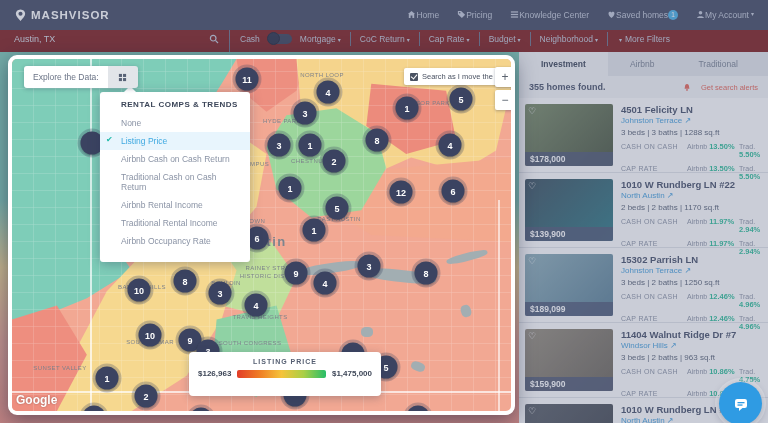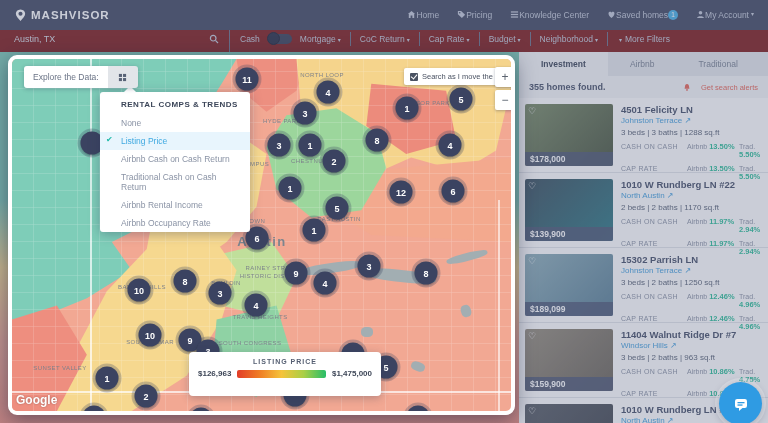--- a/index.html
+++ b/index.html
@@ -78,21 +78,21 @@
   .watermark{position:absolute;left:4px;bottom:4px;color:#fff;font-size:12px;font-weight:bold;text-shadow:0 0 2px rgba(0,0,0,.35);z-index:3;}
 
   .marker{position:absolute;transform:translate(-50%,-50%);width:23px;height:23px;border-radius:50%;background:#3b4361;color:#fff;font-size:9px;font-weight:bold;display:flex;align-items:center;justify-content:center;box-shadow:0 0 0 3px rgba(59,67,97,.28),0 1px 2px rgba(0,0,0,.3);z-index:5;cursor:pointer;}
 
   
   .explore{position:absolute;left:6px;top:7px;display:flex;z-index:22;box-shadow:0 1px 4px rgba(40,50,80,.3);border-radius:3px;overflow:hidden;margin-left:6px;}
   .explore-label{background:#fff;color:#6b7486;font-size:8.5px;padding:6px 9px;}
   .explore-btn{width:30px;background:#e2e5e9;display:flex;align-items:center;justify-content:center;cursor:pointer;}
 
   
-  .dropdown{position:absolute;left:88px;top:33px;width:150px;background:#fff;border-radius:3px;box-shadow:0 2px 12px rgba(40,50,80,.35);z-index:21;padding-bottom:0;}
+  .dropdown{position:absolute;left:88px;top:33px;width:150px;background:#fff;border-radius:3px;box-shadow:0 2px 12px rgba(40,50,80,.35);z-index:21;padding-bottom:12px;}
   .dropdown:before{content:"";position:absolute;top:-6px;left:24px;border-left:6px solid transparent;border-right:6px solid transparent;border-bottom:6px solid #fff;}
   .dd-header{font-size:8px;font-weight:bold;color:#3c4659;letter-spacing:.5px;padding:8px 10px 5px 21px;}
   .dd-item{position:relative;font-size:8.5px;color:#8a93a5;padding:4px 10px 4px 21px;cursor:pointer;}
   .dd-item.selected{background:#e8f5fd;color:#41aae1;}
   .dd-item .check{position:absolute;left:6px;top:3px;color:#1fb9a8;font-size:8px;}
 
   
   .searchmove{position:absolute;left:392px;top:9px;background:#fff;border-radius:2px;box-shadow:0 1px 3px rgba(40,50,80,.3);display:flex;align-items:center;gap:4px;padding:4px 6px;z-index:20;}
   .cb{width:8px;height:8px;background:#4a5262;border-radius:1px;position:relative;flex-shrink:0;}
   .cb:after{content:"";position:absolute;left:2px;top:0px;width:3px;height:5px;border:solid #fff;border-width:0 1.5px 1.5px 0;transform:rotate(40deg);}
@@ -433,20 +433,21 @@
     </div>
 
     <div class="dropdown">
       <div class="dd-header">RENTAL COMPS &amp; TRENDS</div>
       <div>
           <div class="dd-item"><span>None</span></div>
           <div class="dd-item selected"><span class="check">✔</span><span>Listing Price</span></div>
           <div class="dd-item"><span>Airbnb Cash on Cash Return</span></div>
           <div class="dd-item"><span>Traditional Cash on Cash Return</span></div>
           <div class="dd-item"><span>Airbnb Rental Income</span></div>
+          <div class="dd-item"><span>Traditional Rental Income</span></div>
           <div class="dd-item"><span>Airbnb Occupancy Rate</span></div>
         </div>
     </div>
 
     <div class="searchmove">
       <span class="cb"></span>
       <span>Search as I move the map</span>
     </div>
 
     <div class="zoomctrl">

